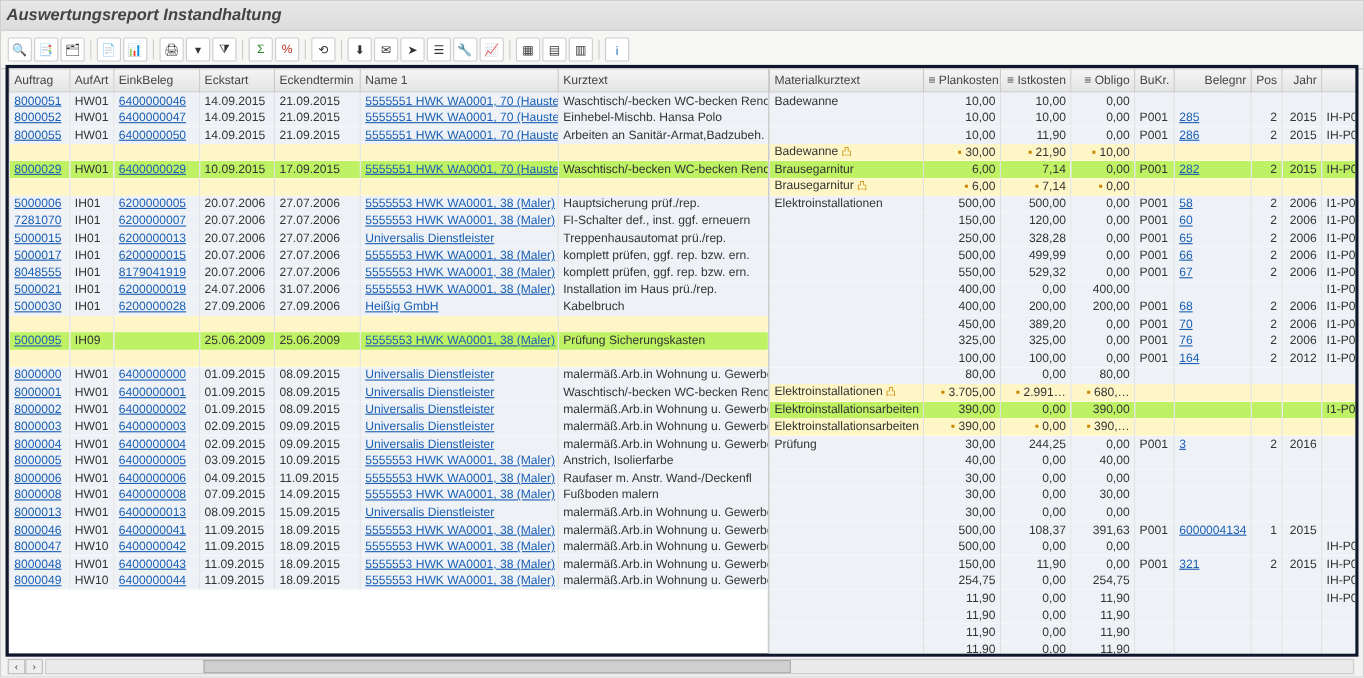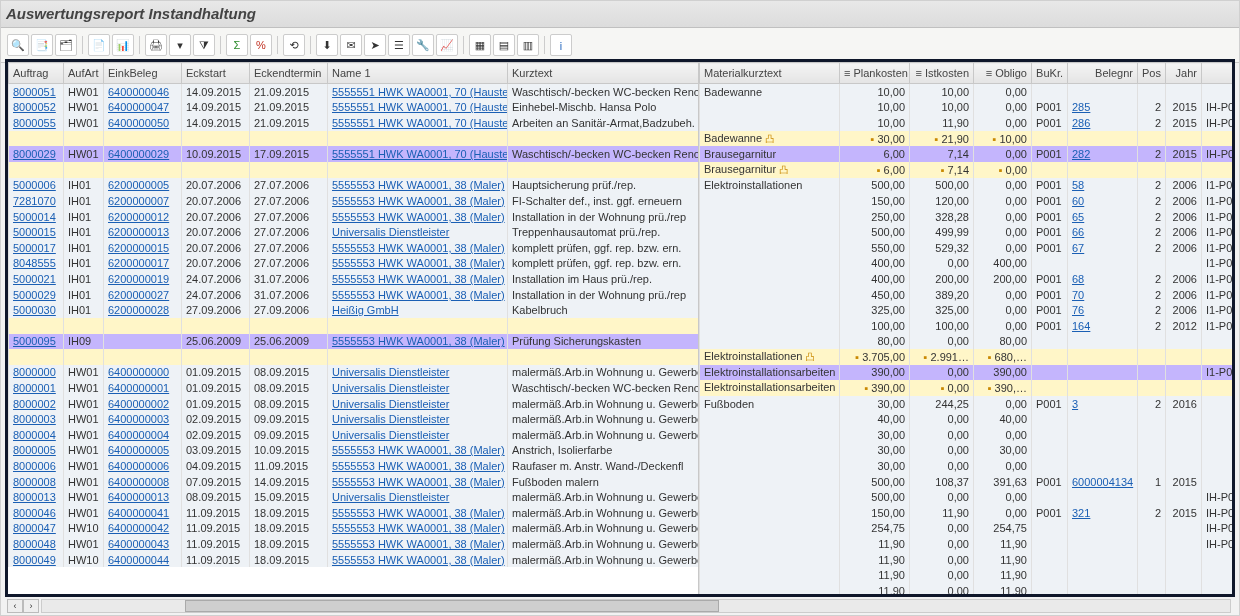--- a/index.html
+++ b/index.html
@@ -9,21 +9,21 @@
 .tbtn{width:20px;height:20px;border:1px solid #ccc;border-radius:2px;background:#fff;display:flex;align-items:center;justify-content:center;cursor:pointer;font-size:11px;}
 .tsep{width:1px;height:18px;background:#ccc;margin:0 3px;}
 .body{position:absolute;top:58px;bottom:18px;left:4px;right:4px;display:flex;border:3px solid #0f172a;background:#fff;}
 .left{flex:0 0 690px;overflow:hidden;border-right:1px solid #c8c8c8;}
 .right{flex:1;overflow:hidden;}
 table{border-collapse:collapse;width:100%;table-layout:fixed;}
 th{background:linear-gradient(#f4f4f4,#e4e4e4);border:1px solid #c8c8c8;height:18px;font-weight:normal;text-align:left;padding:1px 4px;color:#444;white-space:nowrap;overflow:hidden;}
 td{border-left:1px solid #e0e0e0;border-right:1px solid #e0e0e0;height:15.6px;padding:0 4px;white-space:nowrap;overflow:hidden;text-overflow:clip;}
 tr.d td{background:#eef2f6;}
 tr.y td{background:#fff6c8;}
-tr.w td{background:#c4b5fd;}
+tr.w td{background:#bef264;}
 .lnk{color:#1a5fb4;text-decoration:underline;cursor:pointer;}
 .num{text-align:right;}
 .hscroll{position:absolute;bottom:2px;left:6px;right:6px;height:14px;display:flex;align-items:center;}
 .sbtn{width:14px;height:12px;border:1px solid #bbb;background:#eee;font-size:9px;display:flex;align-items:center;justify-content:center;cursor:pointer;}
 .strack{flex:1;height:12px;background:#eaeaea;border:1px solid #ccc;margin:0 2px;position:relative;}
 .sthumb{position:absolute;top:0;left:12%;width:45%;height:100%;background:#cfcfcf;border:1px solid #aaa;box-sizing:border-box;}
 .sumico{color:#c98800;font-size:9px;}
 .dot{color:#c98800;font-weight:bold;}
 </style>
 </head>
@@ -149,72 +149,54 @@
             <tr class="d">
               <td><span class="lnk">7281070</span></td>
               <td>IH01</td>
               <td><span class="lnk">6200000007</span></td>
               <td>20.07.2006</td>
               <td>27.07.2006</td>
               <td><span class="lnk">5555553 HWK WA0001, 38 (Maler)</span></td>
               <td>FI-Schalter def., inst. ggf. erneuern</td>
             </tr>
             <tr class="d">
-              <td><span class="lnk">5000014</span></td>
-              <td>IH01</td>
-              <td><span class="lnk">6200000012</span></td>
-              <td>20.07.2006</td>
-              <td>27.07.2006</td>
-              <td><span class="lnk">5555553 HWK WA0001, 38 (Maler)</span></td>
-              <td>Installation in der Wohnung prü./rep</td>
-            </tr>
-            <tr class="d">
               <td><span class="lnk">5000015</span></td>
               <td>IH01</td>
               <td><span class="lnk">6200000013</span></td>
               <td>20.07.2006</td>
               <td>27.07.2006</td>
               <td><span class="lnk">Universalis Dienstleister</span></td>
               <td>Treppenhausautomat prü./rep.</td>
             </tr>
             <tr class="d">
               <td><span class="lnk">5000017</span></td>
               <td>IH01</td>
               <td><span class="lnk">6200000015</span></td>
               <td>20.07.2006</td>
               <td>27.07.2006</td>
               <td><span class="lnk">5555553 HWK WA0001, 38 (Maler)</span></td>
               <td>komplett prüfen, ggf. rep. bzw. ern.</td>
             </tr>
             <tr class="d">
               <td><span class="lnk">8048555</span></td>
               <td>IH01</td>
-              <td><span class="lnk">6200000017</span></td>
+              <td><span class="lnk">8179041919</span></td>
               <td>20.07.2006</td>
               <td>27.07.2006</td>
               <td><span class="lnk">5555553 HWK WA0001, 38 (Maler)</span></td>
               <td>komplett prüfen, ggf. rep. bzw. ern.</td>
             </tr>
             <tr class="d">
               <td><span class="lnk">5000021</span></td>
               <td>IH01</td>
               <td><span class="lnk">6200000019</span></td>
               <td>24.07.2006</td>
               <td>31.07.2006</td>
               <td><span class="lnk">5555553 HWK WA0001, 38 (Maler)</span></td>
               <td>Installation im Haus prü./rep.</td>
-            </tr>
-            <tr class="d">
-              <td><span class="lnk">5000029</span></td>
-              <td>IH01</td>
-              <td><span class="lnk">6200000027</span></td>
-              <td>24.07.2006</td>
-              <td>31.07.2006</td>
-              <td><span class="lnk">5555553 HWK WA0001, 38 (Maler)</span></td>
-              <td>Installation in der Wohnung prü./rep</td>
             </tr>
             <tr class="d">
               <td><span class="lnk">5000030</span></td>
               <td>IH01</td>
               <td><span class="lnk">6200000028</span></td>
               <td>27.09.2006</td>
               <td>27.09.2006</td>
               <td><span class="lnk">Heißig GmbH</span></td>
               <td>Kabelbruch</td>
             </tr>
@@ -604,21 +586,21 @@
               <td class="num"><span class="dot">▪</span> 390,00</td>
               <td class="num"><span class="dot">▪</span> 0,00</td>
               <td class="num"><span class="dot">▪</span> 390,…</td>
               <td class=""></td>
               <td class=""></td>
               <td class="num"></td>
               <td class="num"></td>
               <td class=""></td>
             </tr>
             <tr class="d">
-              <td class="">Fußboden</td>
+              <td class="">Prüfung</td>
               <td class="num">30,00</td>
               <td class="num">244,25</td>
               <td class="num">0,00</td>
               <td class="">P001</td>
               <td class=""><span class="lnk">3</span></td>
               <td class="num">2</td>
               <td class="num">2016</td>
               <td class=""></td>
             </tr>
             <tr class="d">

